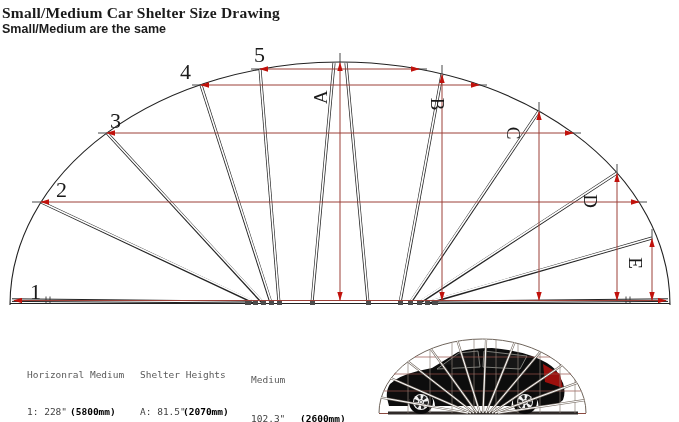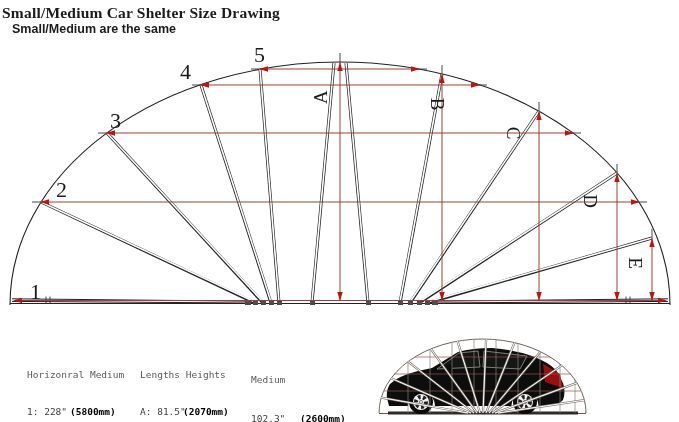--- a/index.html
+++ b/index.html
@@ -1,20 +1,20 @@
 <!DOCTYPE html>
 <html><head>
 <meta charset="utf-8">
 <style>
   html,body{margin:0;padding:0;background:#fff;}
   .stage{position:relative;width:679px;height:422px;background:#fff;overflow:hidden;
          font-family:"Liberation Sans",sans-serif;}
   .title{position:absolute;left:2px;top:4px;font-family:"Liberation Serif",serif;
          font-weight:bold;font-size:15.5px;color:#1b1b1b;letter-spacing:.2px;}
-  .subtitle{position:absolute;left:12px;top:22px;font-size:12.5px;font-weight:bold;color:#1c1c1c;}
+  .subtitle{position:absolute;left:2px;top:22px;font-size:12.5px;font-weight:bold;color:#1c1c1c;}
   .notice{position:absolute;left:263px;top:3px;font-size:14px;font-weight:bold;color:#111;line-height:22px;}
   .notice .l2{padding-left:5px;}
   svg.diagram{position:absolute;left:0;top:0;}
   .tbl{position:absolute;font-family:"DejaVu Sans Mono","Liberation Mono",monospace;
        font-size:9.5px;color:#4a4a4a;line-height:12px;white-space:pre;}
   .tbl .ttl{color:#5a5a5a;margin-bottom:1px;}
   .tbl .row{display:flex;}
   .tbl .imp{display:inline-block;width:43px;color:#3f3f3f;}
   .tbl .met{display:inline-block;font-weight:bold;color:#000;}
   #tbl-h{left:27px;top:345px;}
@@ -228,21 +228,21 @@
   <div class="tbl" id="tbl-h">
     <div class="ttl">Horizonral Medium</div>
     <div class="row"><span class="imp">1: 228"</span><span class="met">(5800mm)</span></div>
     
     
     
     
   </div>
 
   <div class="tbl" id="tbl-v">
-    <div class="ttl">Lengths Heights</div>
+    <div class="ttl">Shelter Heights</div>
     <div class="row"><span class="imp">A: 81.5"</span><span class="met">(2070mm)</span></div>
     
     
     
     
   </div>
 
   <div class="tbl" id="tbl-w">
     <div class="ttl">Medium</div>
     <div class="val"><span class="imp">102.3"</span><span class="met">(2600mm)</span></div>

